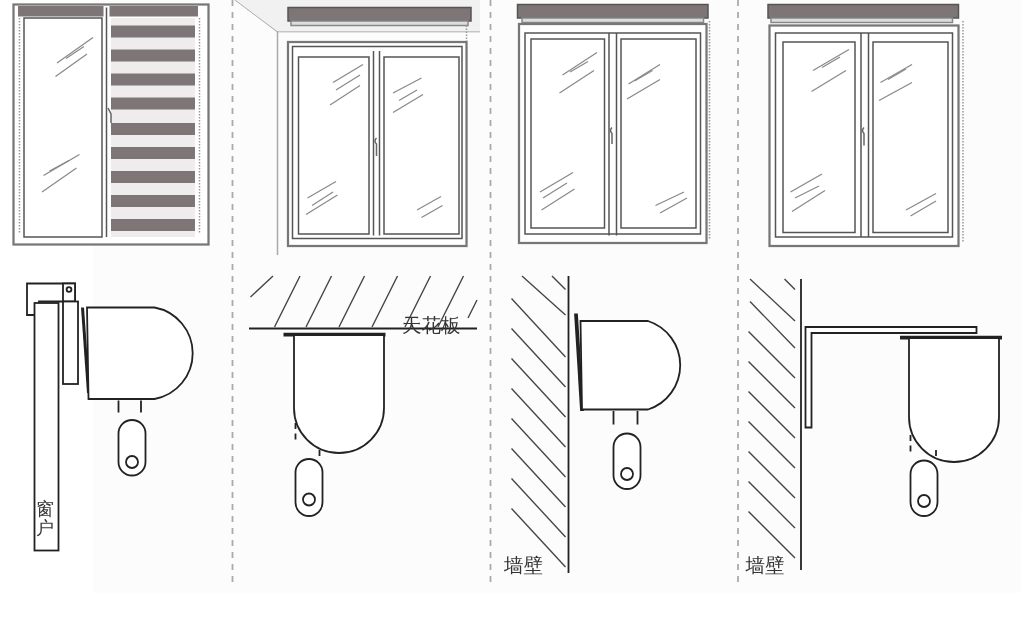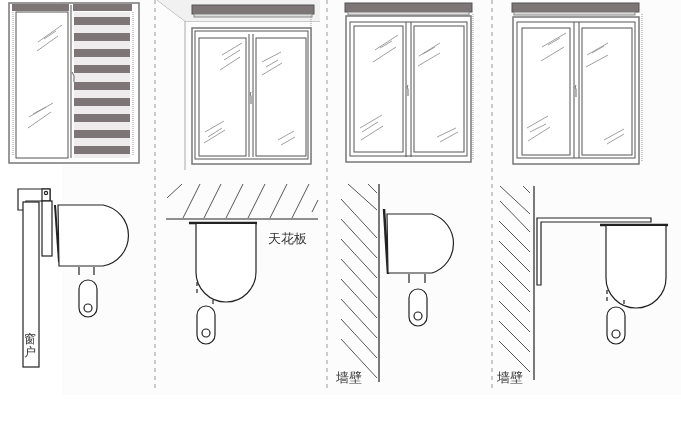--- a/index.html
+++ b/index.html
@@ -213,15 +213,15 @@
     <line x1="624" y1="300" x2="624" y2="304"></line>
     <rect x="607" y="307" width="18" height="37" rx="9" fill="#fff"></rect>
     <circle cx="616" cy="334" r="4"></circle>
   </g>
 </svg>
 
 <div class="vlbl" style="left:24px;top:333px;">
   <div>窗</div>
   <div>户</div>
 </div>
-<div class="lbl" style="left:268px;top:232px;font-family:Liberation Serif, serif;">天花板</div>
+<div class="lbl" style="left:268px;top:210px;font-family:Liberation Serif, serif;">天花板</div>
 <div class="lbl" style="left:336px;top:371px;">墙壁</div>
 <div class="lbl" style="left:497px;top:371px;">墙壁</div>
 
 </body></html>

